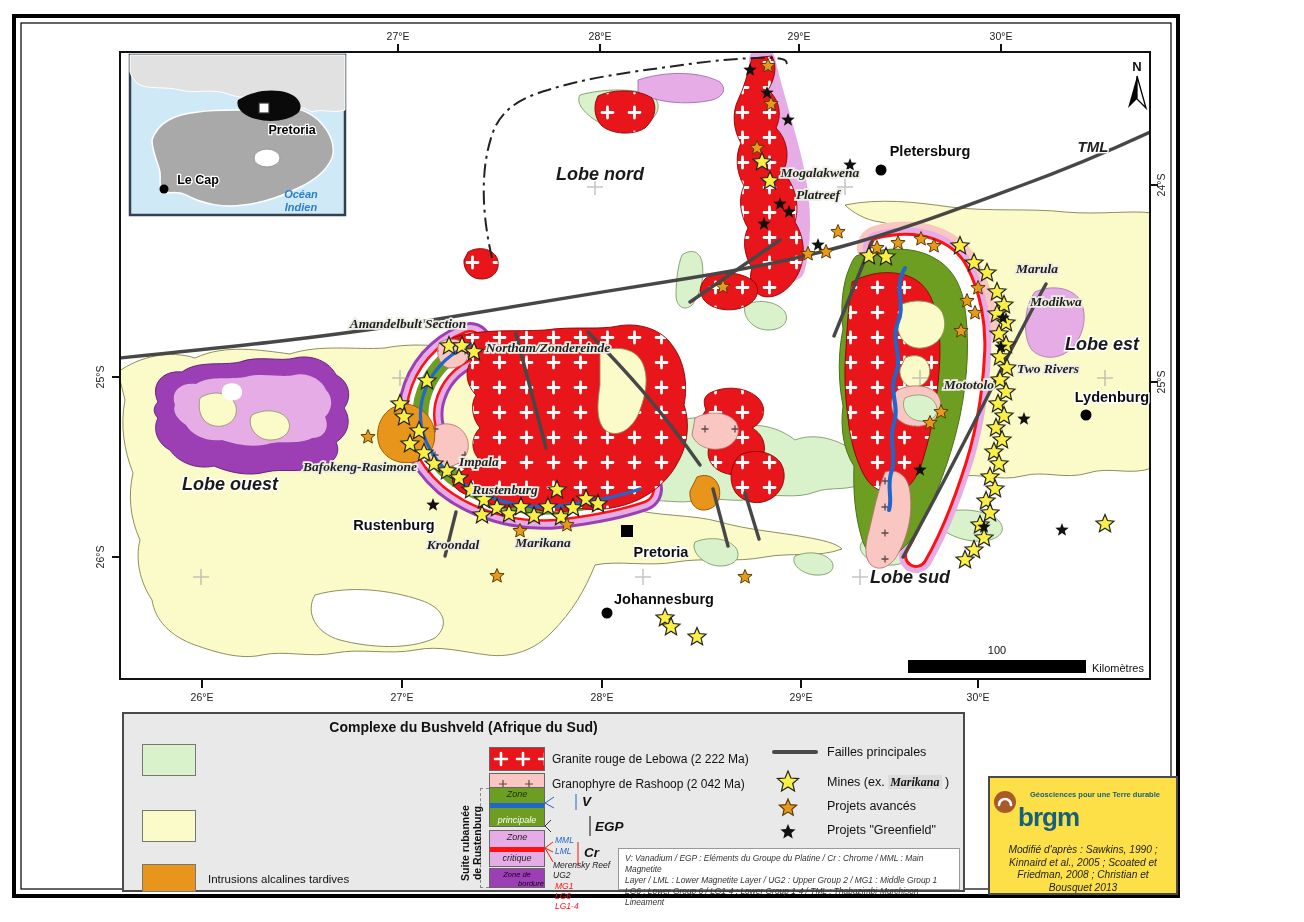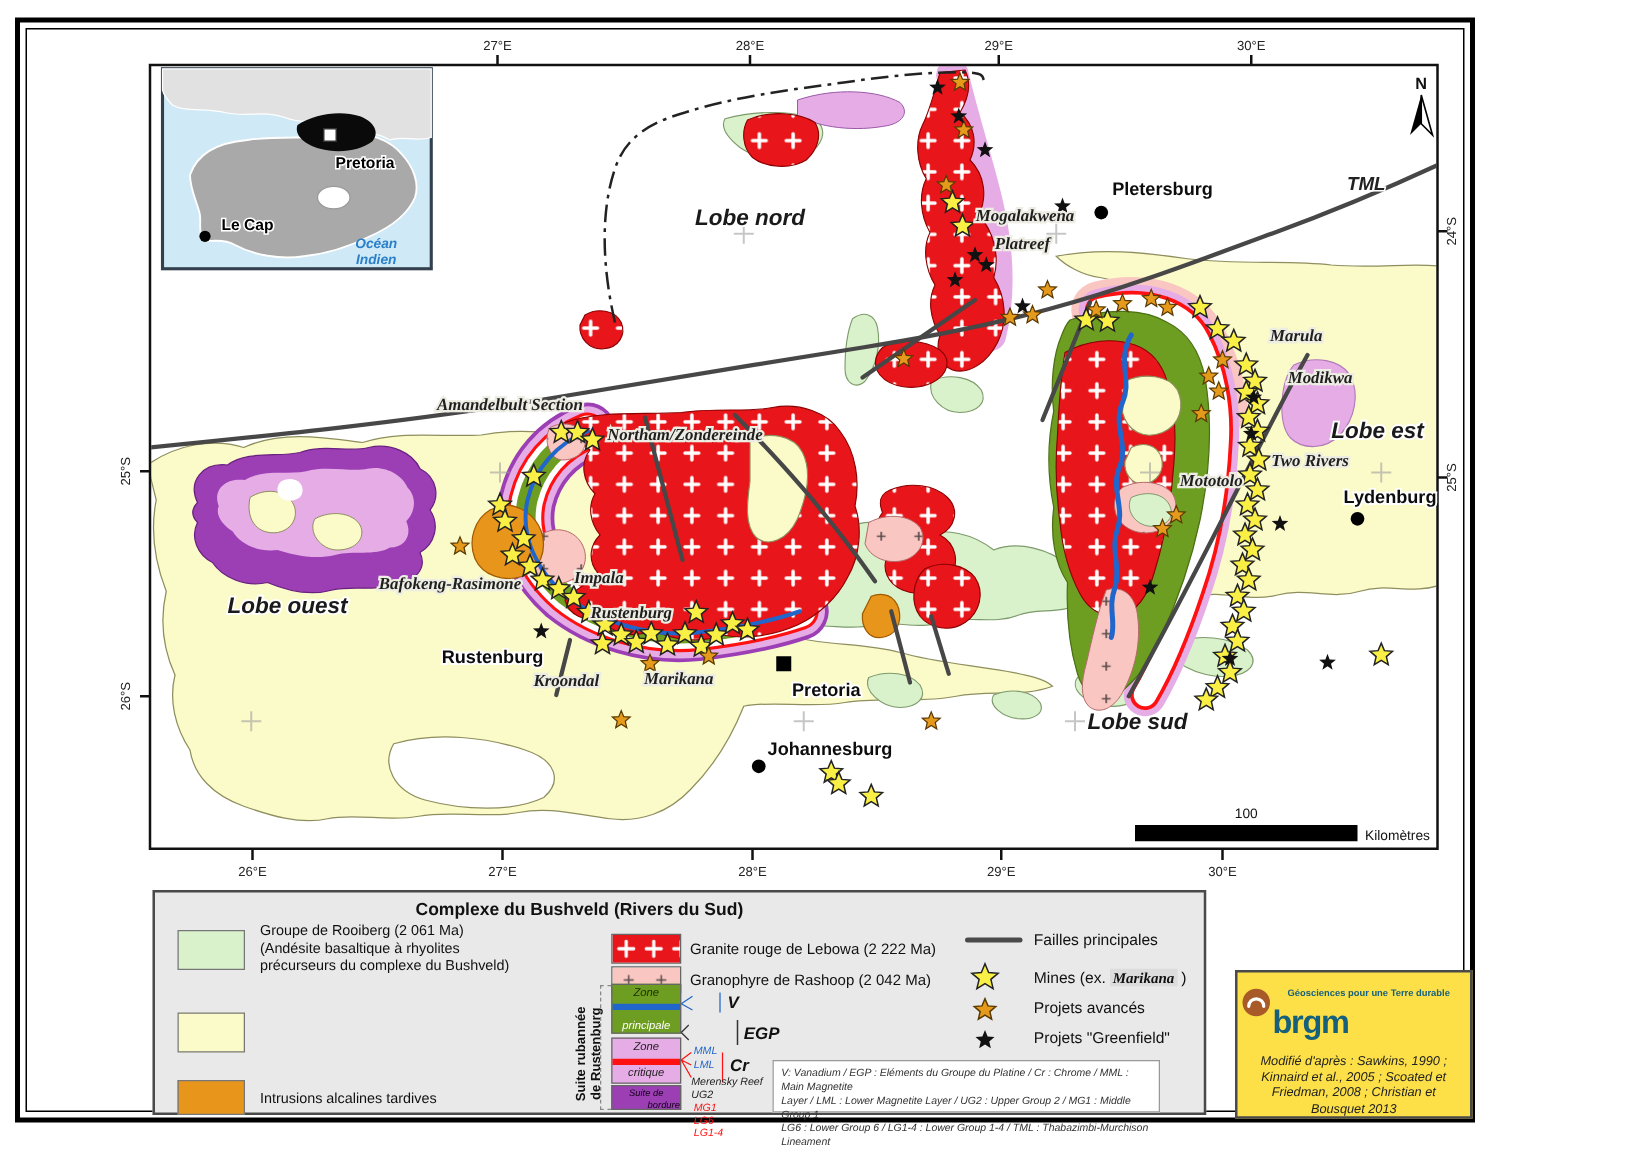--- a/index.html
+++ b/index.html
@@ -33,21 +33,21 @@
   .zonebox{position:absolute;left:365px;width:56px;border:1px solid #666;
            font:italic 9px "Liberation Sans",sans-serif;text-align:center;}
   .zbar{position:absolute;left:0;right:0;height:5px;}
   .callout{position:absolute;font:italic 8.5px "Liberation Sans",sans-serif;line-height:9.5px;margin-top:44px;}
   .bigsym{position:absolute;font:italic 700 13.5px "Liberation Sans",sans-serif;}
   .suite{position:absolute;left:288px;top:117px;width:118px;height:24px;
          transform:rotate(-90deg);font:700 10.5px "Liberation Sans",sans-serif;
          text-align:center;line-height:12px;}
   .suite-brk{position:absolute;left:356px;top:74px;width:9px;height:100px;
              border-top:1.5px dashed #888;border-left:1.5px dashed #888;border-bottom:1.5px dashed #888;}
-  .abbr{position:absolute;left:494px;top:134px;width:310px;height:42px;background:#fff;
+  .abbr{position:absolute;left:494px;top:134px;width:342px;height:42px;background:#fff;
         border:1.5px solid #999;font:italic 8.4px "Liberation Sans",sans-serif;
         line-height:11px;padding:4px 6px;color:#333;}
   .fault-sample{position:absolute;left:648px;top:36px;width:46px;height:4px;
                 background:#4a4a4a;border-radius:2px;}
   .leg-right-txt{position:absolute;left:703px;font-size:12.5px;}
   .leg-star{position:absolute;left:650px;width:28px;height:28px;}
   .marikana-em{font:italic 700 12px "Liberation Serif","DejaVu Serif",serif;background:#dcdcdc;padding:0 2px;}
   
   .brgmbox{position:absolute;left:988px;top:776px;width:190px;height:119px;background:#fde047;
            border:2px solid #4a4a4a;box-sizing:border-box;}
@@ -372,28 +372,23 @@
         <text x="818" y="199" class="lbl-mine">Platreef</text>
         <text x="1037" y="273" class="lbl-mine">Marula</text>
         <text x="1056" y="306" class="lbl-mine">Modikwa</text>
         <text x="1048" y="373" class="lbl-mine">Two Rivers</text>
         <text x="969" y="389" class="lbl-mine">Mototolo</text>
         <text x="1093" y="152" class="lbl-tml">TML</text>
       </g>
 </svg>
 
 <div class="legend">
-  <div class="leg-title">Complexe du Bushveld (Rivers du Sud)</div>
+  <div class="leg-title">Complexe du Bushveld (Afrique du Sud)</div>
 
   <div class="sw" style="left:18px;top:30px;width:54px;height:32px;background:#d9f2cc;"></div>
-  <div class="leg-txt" style="left:84px;top:24px;">
-    <div>Groupe de Rooiberg (2 061 Ma)</div>
-        <div>(Andésite basaltique à rhyolites</div>
-        <div> précurseurs du complexe du Bushveld)</div>
-  </div>
   <div class="sw" style="left:18px;top:96px;width:54px;height:32px;background:#fbfac9;"></div>
   <div class="sw" style="left:18px;top:150px;width:54px;height:28px;background:#e8951c;"></div>
   <div class="leg-txt" style="left:84px;top:158px;">
     <div>Intrusions alcalines tardives</div>
   </div>
 
   <svg class="sw" style="left:365px;top:33px;border:1px solid #666;" width="56" height="24">
     <defs>
           <pattern id="lebowa2" width="22" height="22" patternUnits="userSpaceOnUse">
             <rect width="22" height="22" fill="#e8151a"></rect>
@@ -419,21 +414,21 @@
     <div style="color:#1b2e00;margin-top:1px;">Zone</div>
     <div class="zbar" style="top:15px;background:#2166cb;"></div>
     <div style="color:#fff;margin-top:16px;">principale</div>
   </div>
   <div class="zonebox" style="top:116px;height:37px;background:#e6ace6;">
     <div style="color:#222;margin-top:1px;">Zone</div>
     <div class="zbar" style="top:16px;background:#ff1111;"></div>
     <div style="color:#222;margin-top:11px;">critique</div>
   </div>
   <div class="zonebox" style="top:154px;height:20px;background:#9c3fb5;font-size:7.5px;line-height:9px;">
-    <div style="color:#120018;margin-top:1px;">Suite de</div>
+    <div style="color:#120018;margin-top:1px;">Zone de</div>
     <div style="color:#120018;padding-left:28px;">bordure</div>
   </div>
   <div class="suite-brk"></div>
   <div class="suite">
     <div>Suite rubannée</div>
         <div>de Rustenburg</div>
   </div>
 
   <svg style="position:absolute;left:0;top:0;pointer-events:none;" width="843" height="180">
     <path d="M421,89 L430,83 M421,89 L430,94" stroke="#2166cb" stroke-width="1" fill="none"></path>

